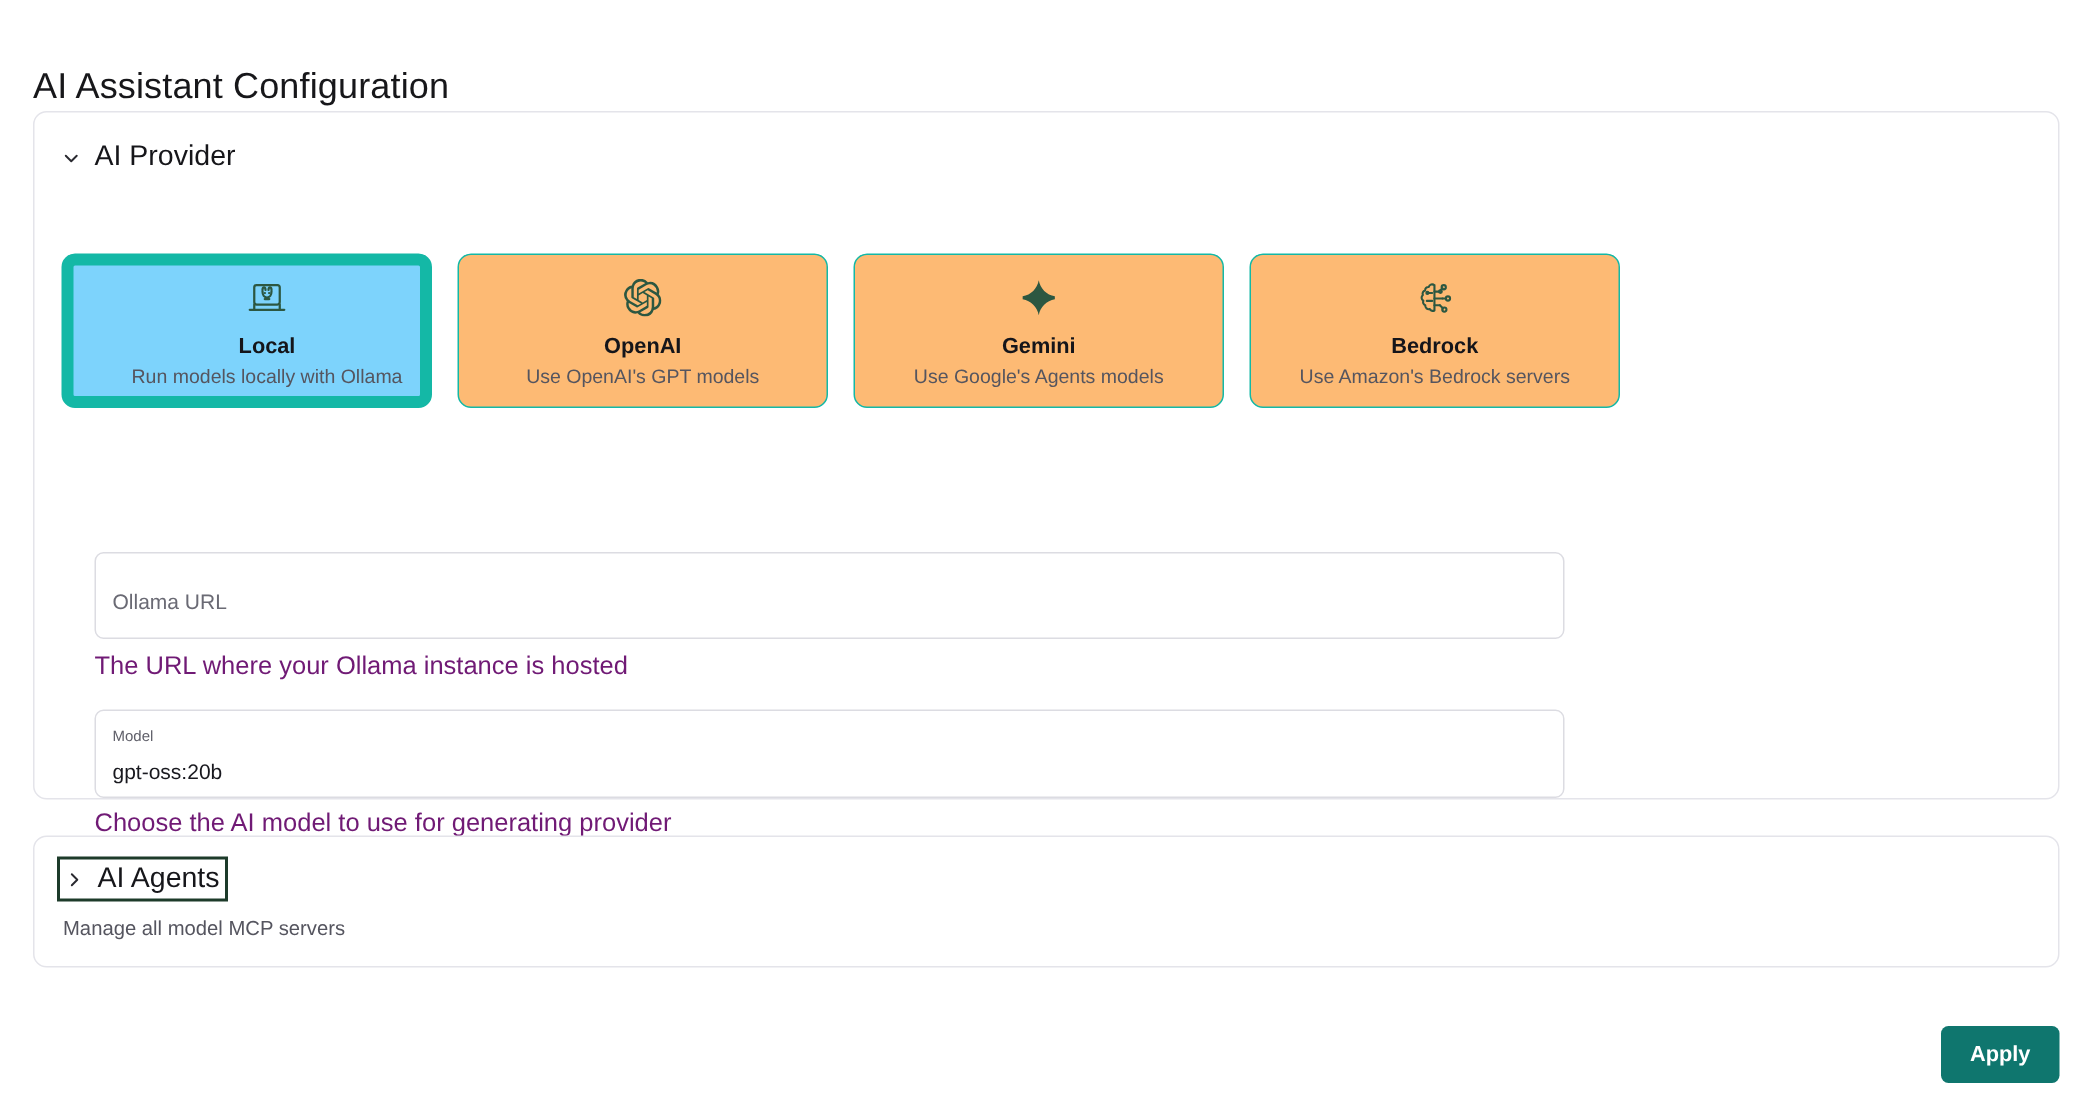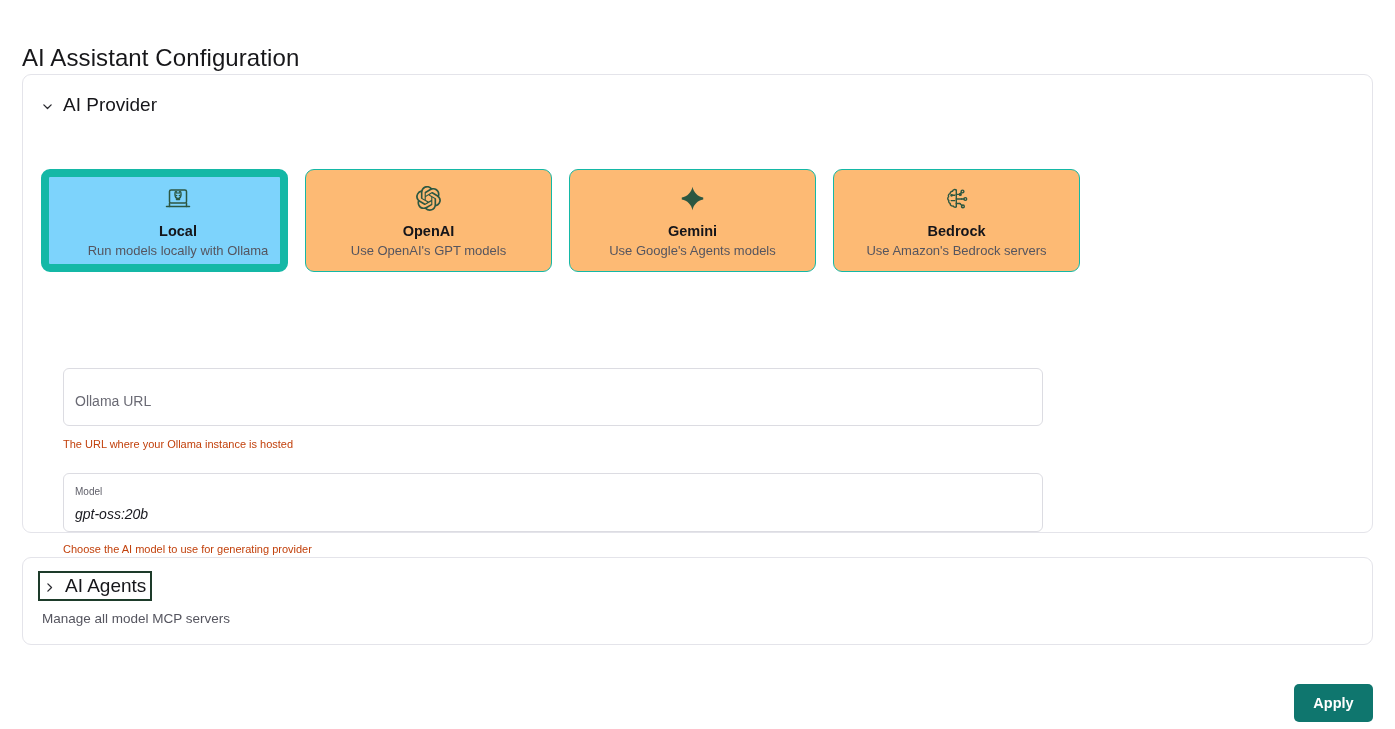--- a/index.html
+++ b/index.html
@@ -163,28 +163,27 @@
     color: #60606a;
     line-height: 17px;
   }
   .field-value {
     position: absolute;
     left: 11px;
     top: 31px;
     font-size: 14px;
     color: #19191f;
     line-height: 18px;
-    font-style: italic;
   }
 
   .helper {
     position: absolute;
     left: 40px;
-    font-size: 11px;
-    color: #c2410c;
+    font-size: 17px;
+    color: #701a75;
     line-height: 18px;
   }
   #helper-url   { top: 360px; }
   #helper-model { top: 465px; }
 
   .link-advanced {
     position: absolute;
     left: 40px;
     top: 502px;
     font-size: 13.5px;

